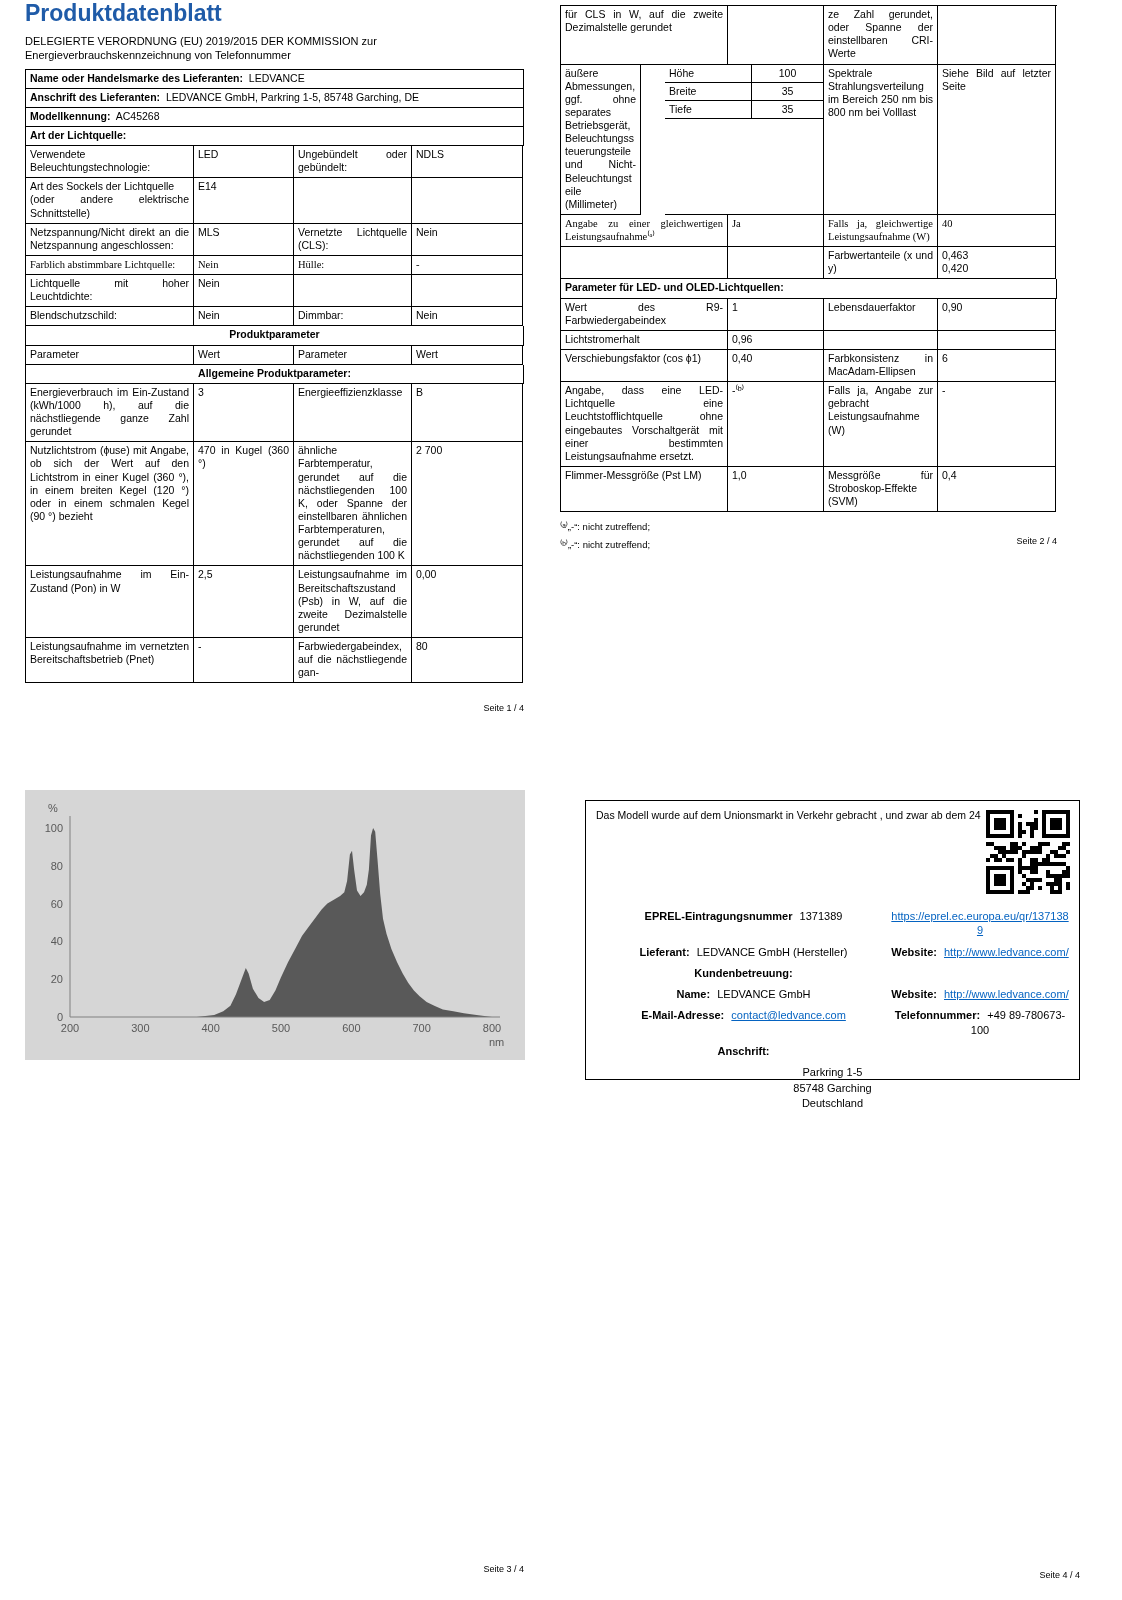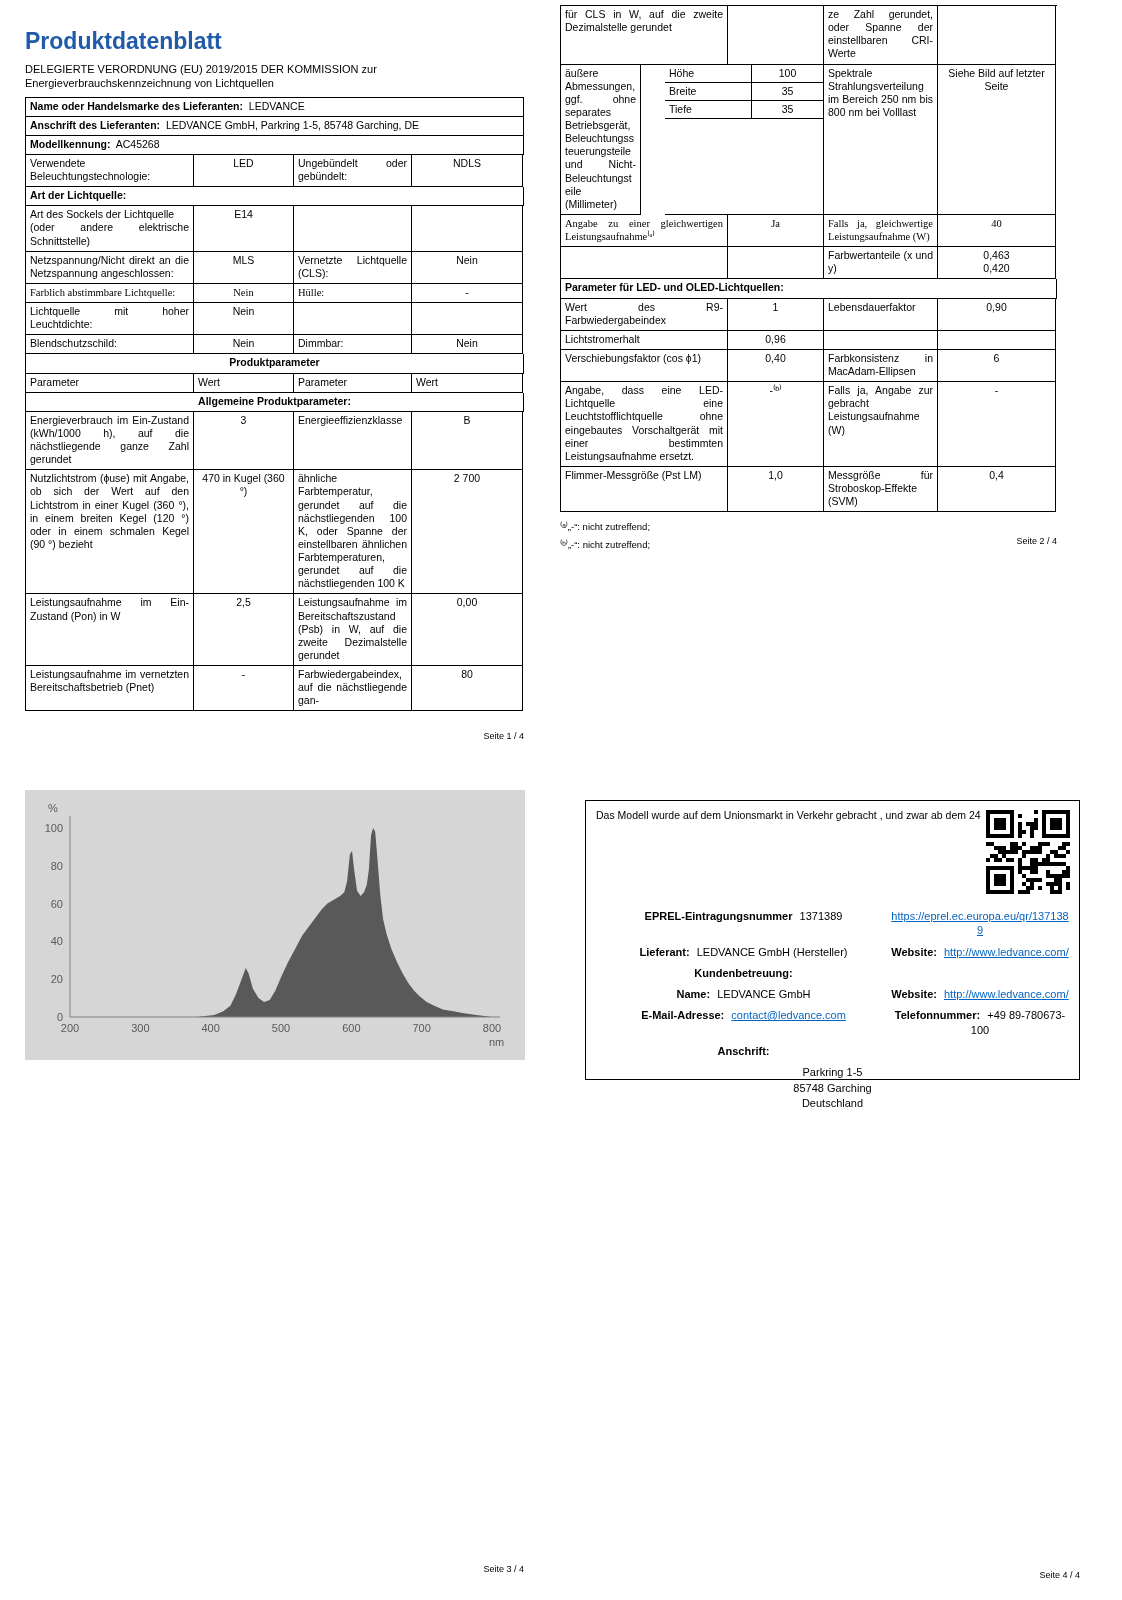--- a/index.html
+++ b/index.html
@@ -3,36 +3,36 @@
 <meta charset="utf-8">
 <style>
   * { margin:0; padding:0; box-sizing:border-box; }
   html,body { background:#ffffff; }
   body {
     position:relative; width:1122px; height:1600px;
     color:#000; font-family:"Liberation Sans", sans-serif;
     overflow:hidden;
   }
   .page { position:absolute; }
-  .p1 { left:25px; top:28px; width:499px; }
+  .p1 { left:25px; top:0; width:499px; }
   .p2 { left:560px; top:5px; width:497px; }
 
   .title { font-size:23px; font-weight:700; color:#1f5ba8; margin-bottom:7px; }
   .reg { font-size:11px; line-height:1.3; }
 
   .dtable { border-top:1px solid #000; border-left:1px solid #000; margin-top:6px; font-size:10.5px; }
   .p2 .dtable { margin-top:0; }
   .trow { display:grid; }
   .td {
     border-right:1px solid #000; border-bottom:1px solid #000;
     padding:2px 4px 3px; line-height:1.25;
     white-space:pre-line; overflow-wrap:break-word; word-break:break-word;
     text-align:justify; hyphens:auto;
   }
-  .td.val { text-align:center; }
+  .td.val { }
   .td.hdr { font-weight:700; text-align:left; }
   .td.hdr.ctr { text-align:center; }
   .td.colhdr { text-align:left; }
   .info .b { font-weight:700; }
   .td.dimscell { padding:0; text-align:left;margin-left:24px; }
   .subtable { display:grid; grid-template-columns:87px 1fr; }
   .subtable .sl { border-right:1px solid #000; border-bottom:1px solid #000; padding:2px 4px; }
   .subtable .sv { border-bottom:1px solid #000; text-align:center; padding:2px 4px; }
 
   .notes { position:relative; margin-top:8px; font-size:9.5px; }
@@ -57,39 +57,39 @@
   .link { color:#0563c1; text-decoration:underline; cursor:pointer; }
   .brk { word-break:break-all; }
   .addr { line-height:1.4; }
 </style>
 </head>
 <body>
 
 <section class="page p1">
   <h1 class="title">Produktdatenblatt</h1>
   <p class="reg">DELEGIERTE VERORDNUNG (EU) 2019/2015 DER KOMMISSION zur</p>
-  <p class="reg">Energieverbrauchskennzeichnung von Lichtquellen</p>
+  <p class="reg">Energieverbrauchskennzeichnung von Telefonnummer</p>
   <div class="dtable" id="table1">
       <div class="trow" style="grid-template-columns: 1fr;">
         <div class="td info"><span class="b">Name oder Handelsmarke des Lieferanten:</span><span>&nbsp; LEDVANCE</span></div>
       </div>
       <div class="trow" style="grid-template-columns: 1fr;">
         <div class="td info"><span class="b">Anschrift des Lieferanten:</span><span>&nbsp; LEDVANCE GmbH, Parkring 1-5, 85748 Garching, DE</span></div>
       </div>
       <div class="trow" style="grid-template-columns: 1fr;">
         <div class="td info"><span class="b">Modellkennung:</span><span>&nbsp; AC45268</span></div>
+      </div>
+      <div class="trow" style="grid-template-columns: 1fr;">
+        <div class="td info"><span class="b">Art der Lichtquelle:</span></div>
       </div>
       <div class="trow" style="grid-template-columns: 168px 100px 118px 111px;">
         <div class="td">Verwendete Beleuchtungstechnologie:</div>
         <div class="td val">LED</div>
         <div class="td">Ungebündelt oder gebündelt:</div>
         <div class="td val">NDLS</div>
-      </div>
-      <div class="trow" style="grid-template-columns: 1fr;">
-        <div class="td info"><span class="b">Art der Lichtquelle:</span></div>
       </div>
       <div class="trow" style="grid-template-columns: 168px 100px 118px 111px;">
         <div class="td">Art des Sockels der Lichtquelle
 (oder andere elektrische Schnittstelle)</div>
         <div class="td val">E14</div>
         <div class="td"></div>
         <div class="td val"></div>
       </div>
       <div class="trow" style="grid-template-columns: 168px 100px 118px 111px;">
         <div class="td">Netzspannung/Nicht direkt an die Netzspannung angeschlossen:</div>

